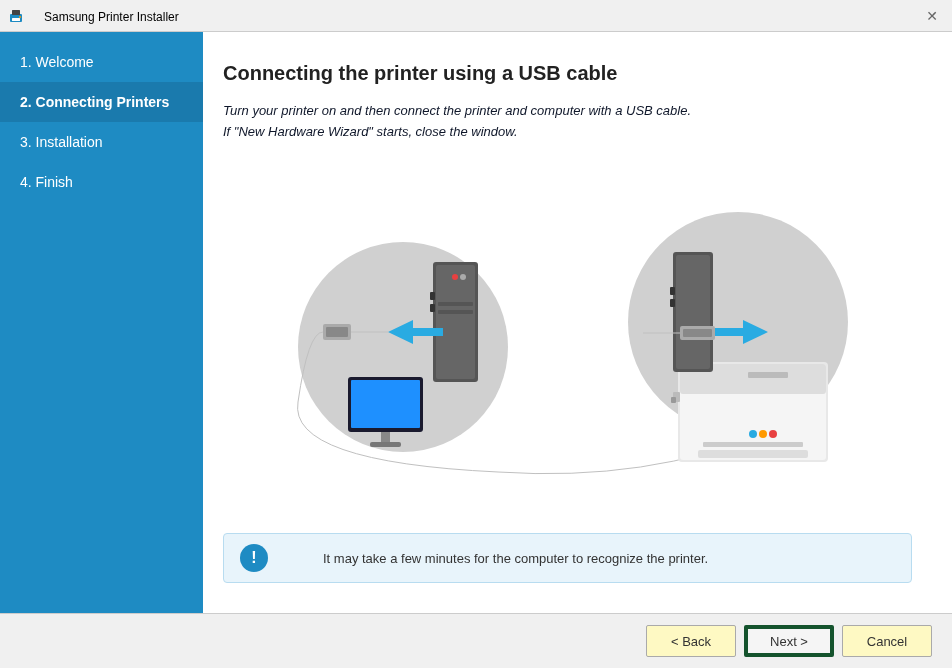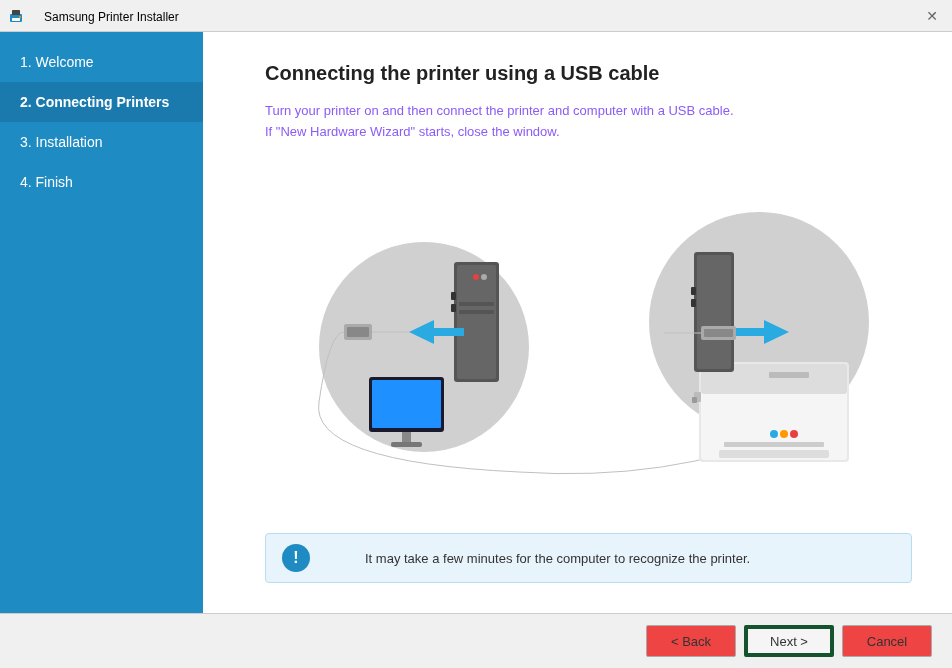--- a/index.html
+++ b/index.html
@@ -69,36 +69,37 @@
       background: #1a7aad;
       font-weight: bold;
     }
 
     
     .content-area {
       flex: 1;
       background: #fff;
       display: flex;
       flex-direction: column;
-      padding: 30px 40px 20px 62px;
+      padding: 30px 40px 20px 20px;
       overflow: hidden;
     }
 
     .content-title {
       font-size: 20px;
       font-weight: bold;
       color: #222;
       margin-bottom: 16px;
     }
 
     .content-description {
       font-size: 13px;
-      color: #8b5cf6;
+      color: #0f172a;
       line-height: 1.6;
       margin-bottom: 28px;
+      font-style: italic;
     }
 
     
     .info-bar {
       display: flex;
       align-items: center;
       gap: 12px;
       background: #e8f4fb;
       border: 1px solid #b8dcf0;
       border-radius: 4px;
@@ -134,21 +135,21 @@
       justify-content: flex-end;
       padding: 0 20px;
       gap: 8px;
       flex-shrink: 0;
     }
     .btn {
       height: 32px;
       min-width: 90px;
       padding: 0 16px;
       border: 1px solid #aaa;
-      background: #ef4444;
+      background: #fef9c3;
       color: #333;
       font-size: 13px;
       cursor: pointer;
       border-radius: 2px;
     }
     .btn-next {
       border: 4px solid #14532d;
       background: #f5f5f5;
       font-weight: normal;
     }

